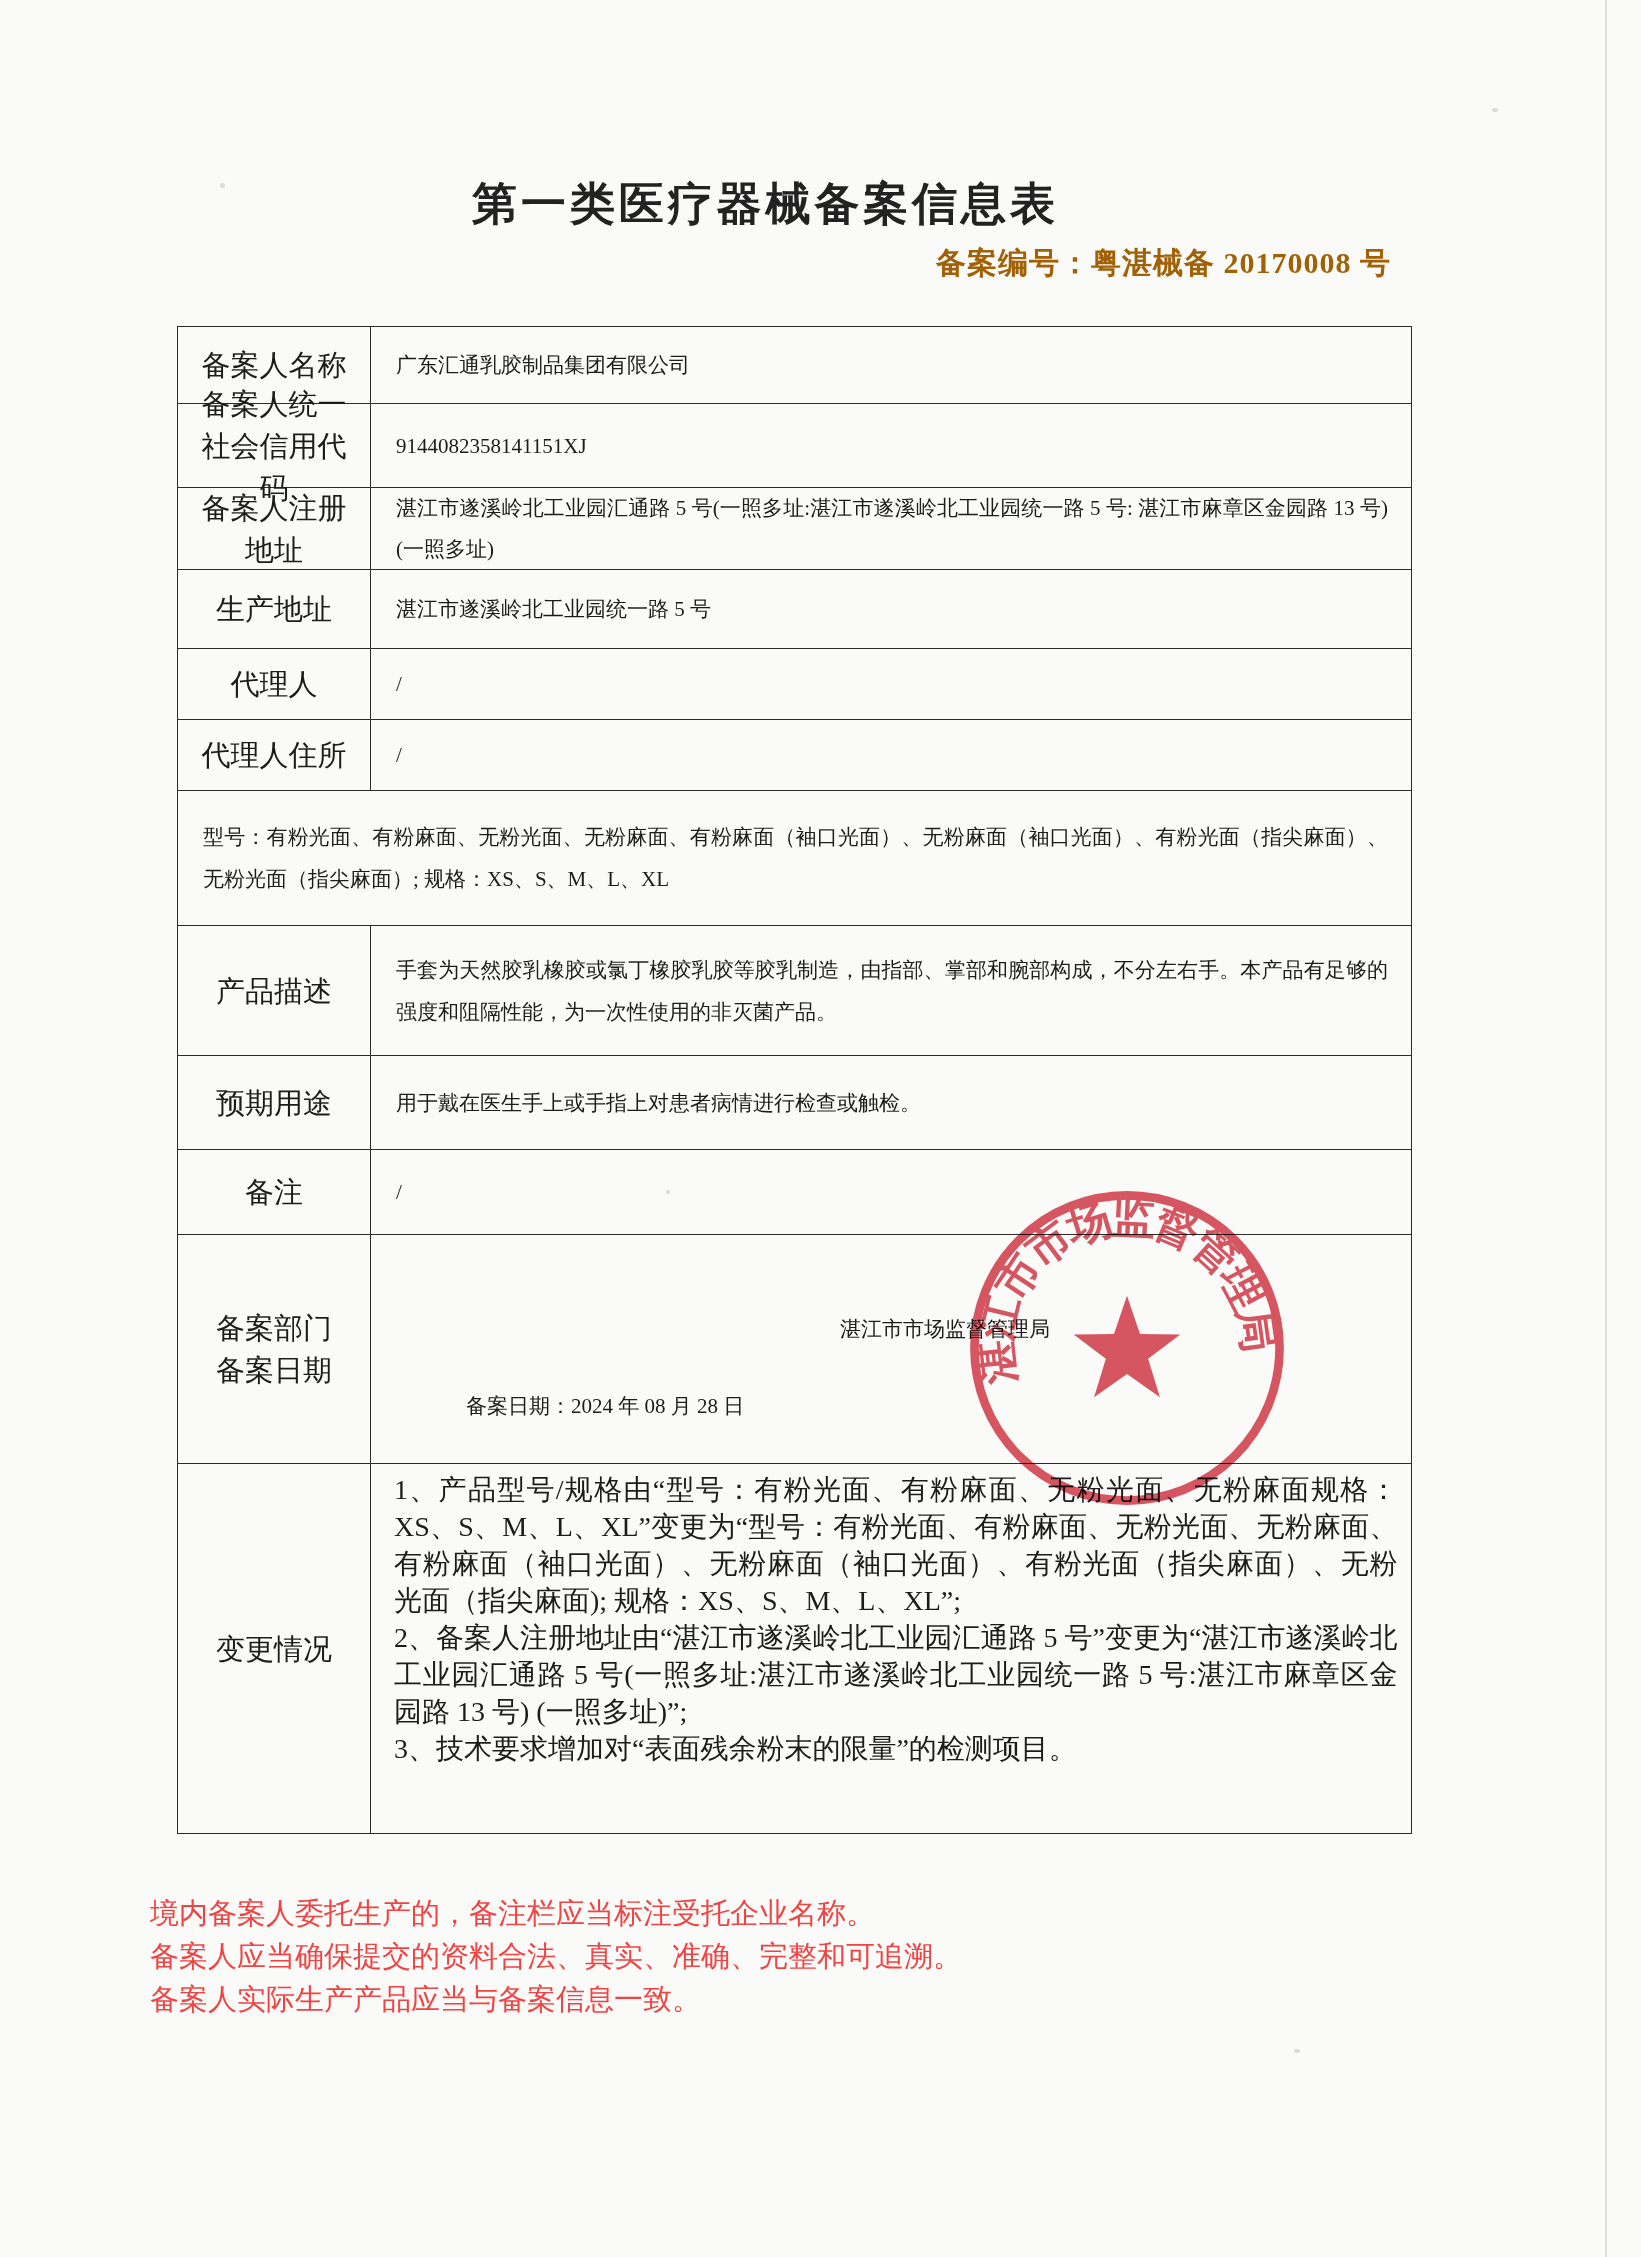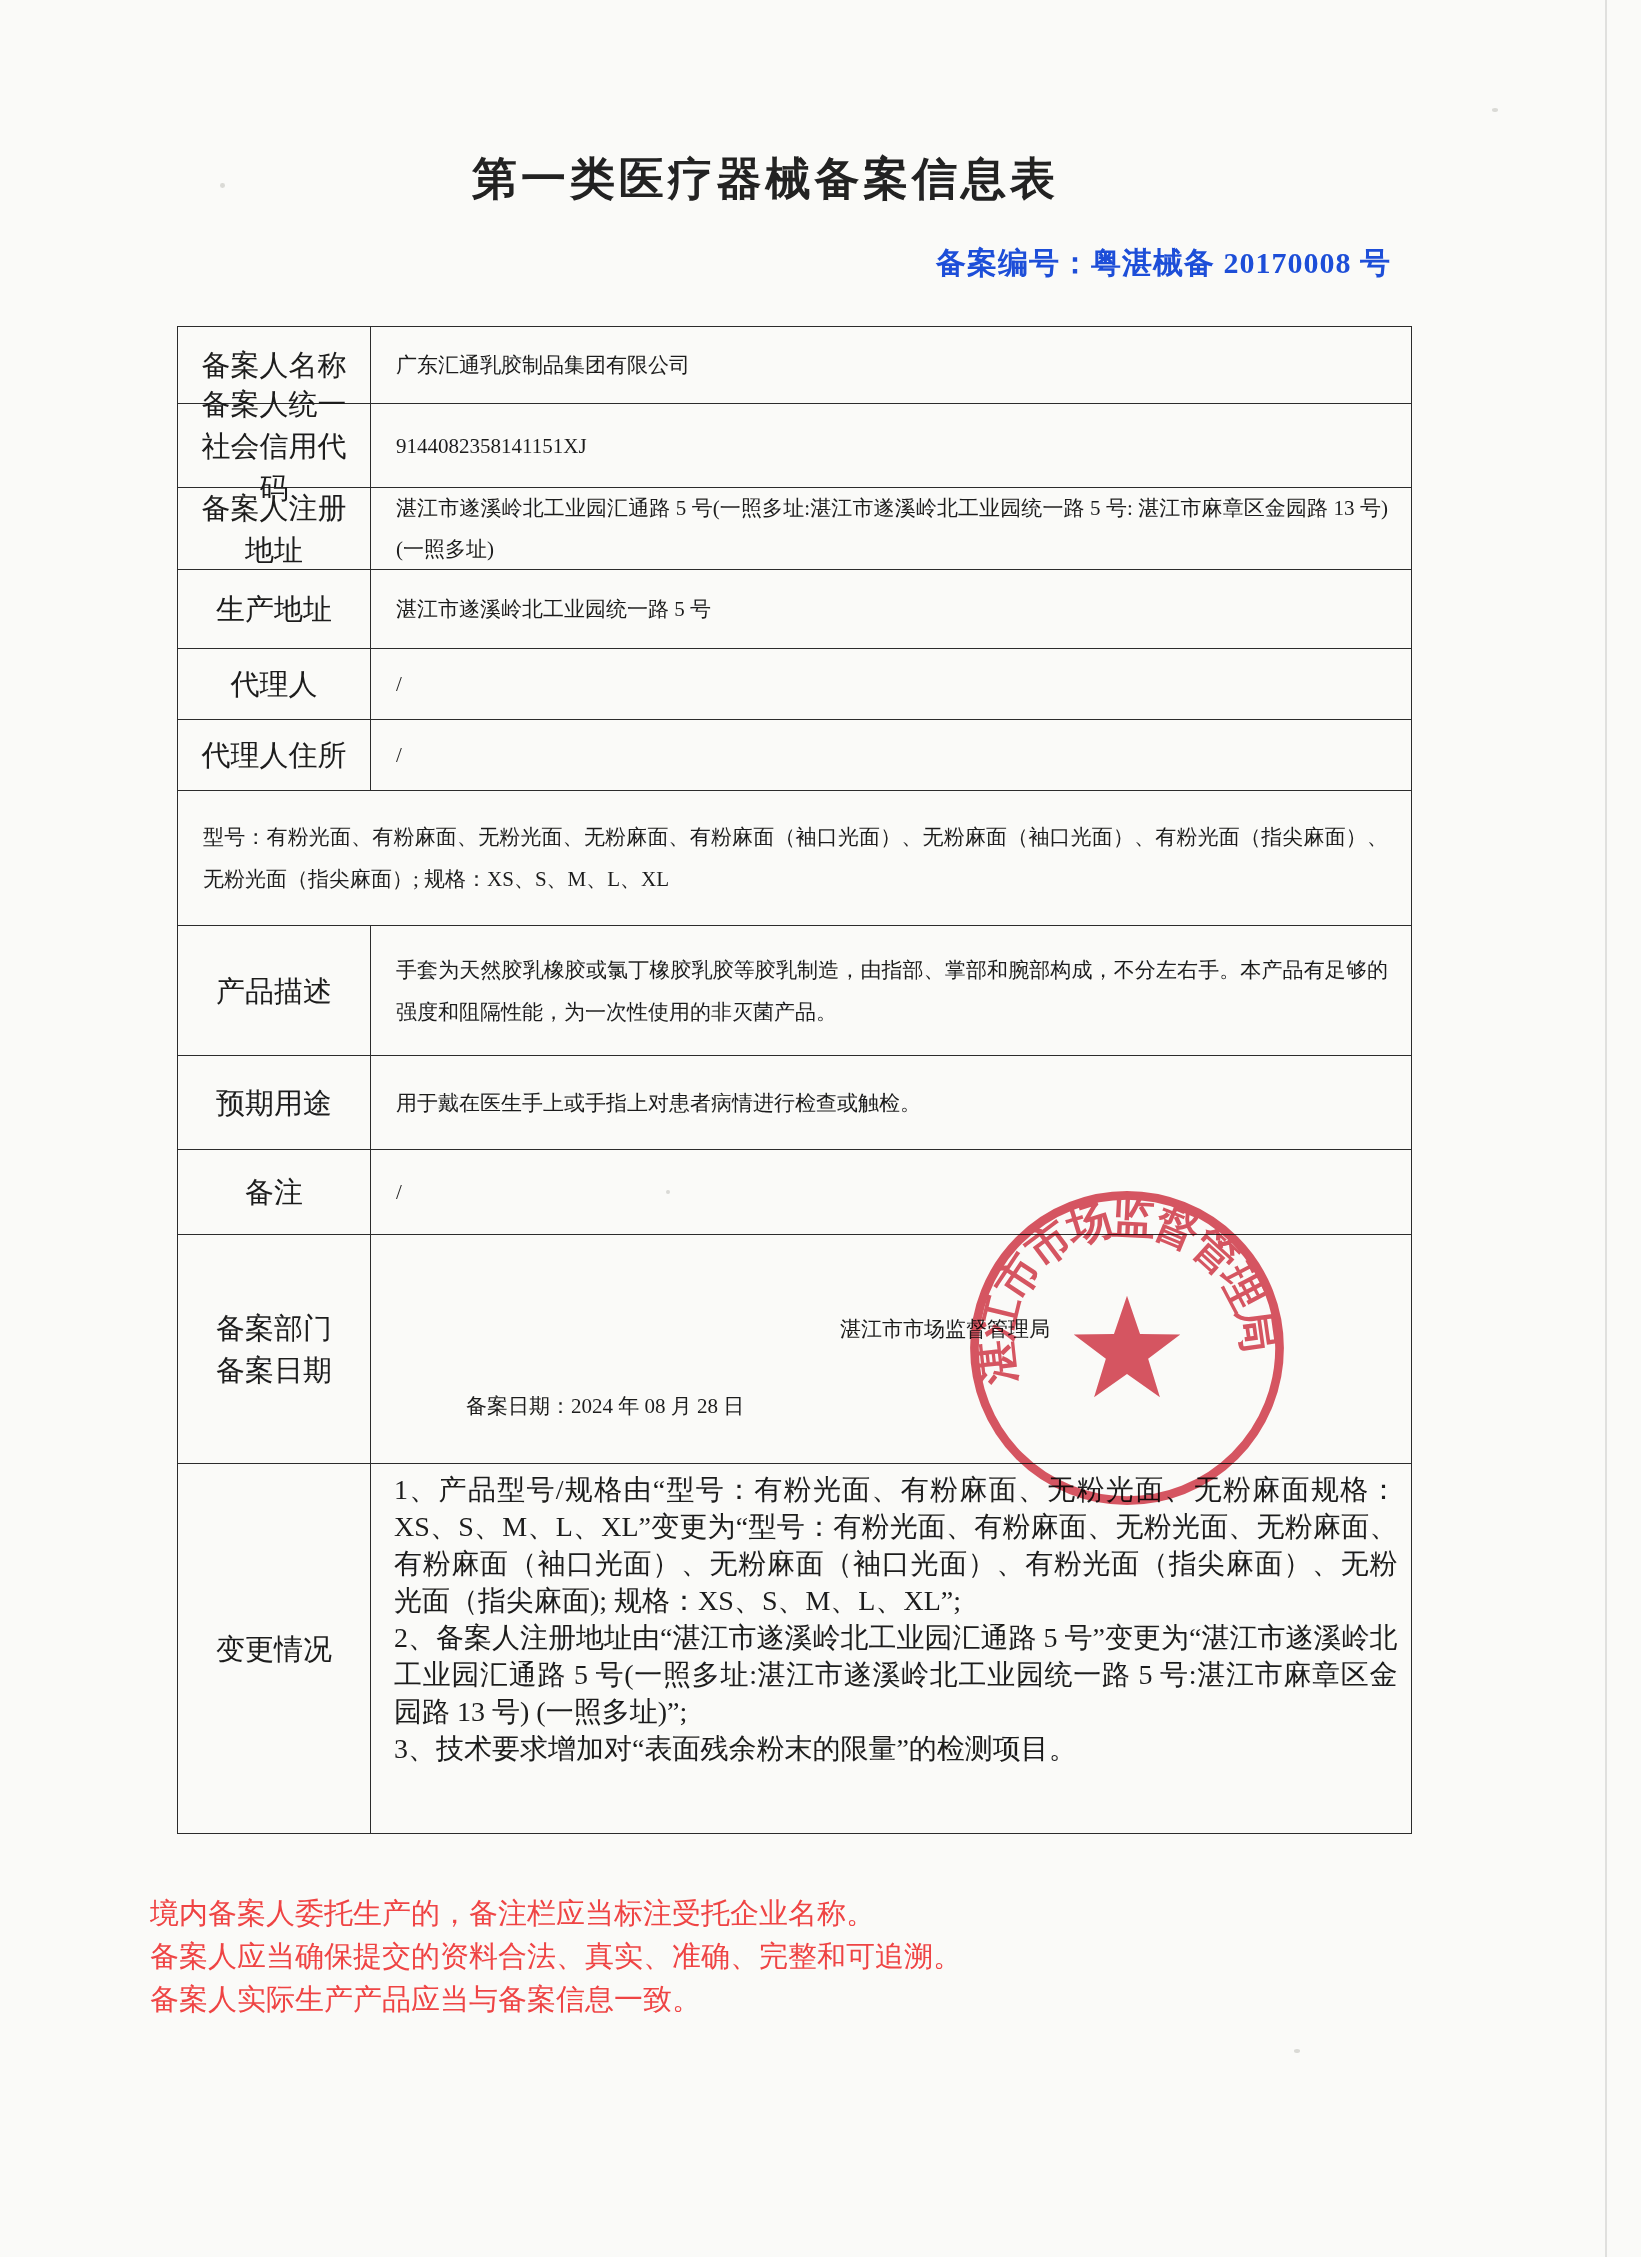--- a/index.html
+++ b/index.html
@@ -4,29 +4,29 @@
 <style>
   html,body{margin:0;padding:0;}
   body{
     width:1641px;height:2257px;position:relative;overflow:hidden;
     background:#fafaf8;
     font-family:"Liberation Serif","DejaVu Serif",serif;
     color:#1c1c1c;
     -webkit-font-smoothing:antialiased;
   }
   .page-title{
-    position:absolute;left:177px;top:149px;width:1235px;
+    position:absolute;left:177px;top:174px;width:1235px;
     text-align:center;transform:translateX(-29px);
     font-family:"Liberation Sans","DejaVu Sans",sans-serif;
     font-weight:700;font-size:45px;letter-spacing:3.9px;color:#222;
   }
   .filing-no{
     position:absolute;left:177px;top:243px;width:1235px;
     text-align:right;padding-right:21px;box-sizing:border-box;
-    font-size:30px;font-weight:600;letter-spacing:1px;color:#1d4ed8;
+    font-size:30px;font-weight:600;letter-spacing:1px;color:#a16207;
   }
   .doc-table{
     position:absolute;left:177px;top:326px;width:1235px;
     border:1.9px solid #2c2c2c;box-sizing:border-box;background:transparent;
   }
   .row{display:flex;box-sizing:border-box;border-top:1.9px solid #2c2c2c;}
   .row:first-child{border-top:none;}
   .cell-label{
     flex:0 0 193px;width:193px;box-sizing:border-box;
     border-right:1.9px solid #2c2c2c;

